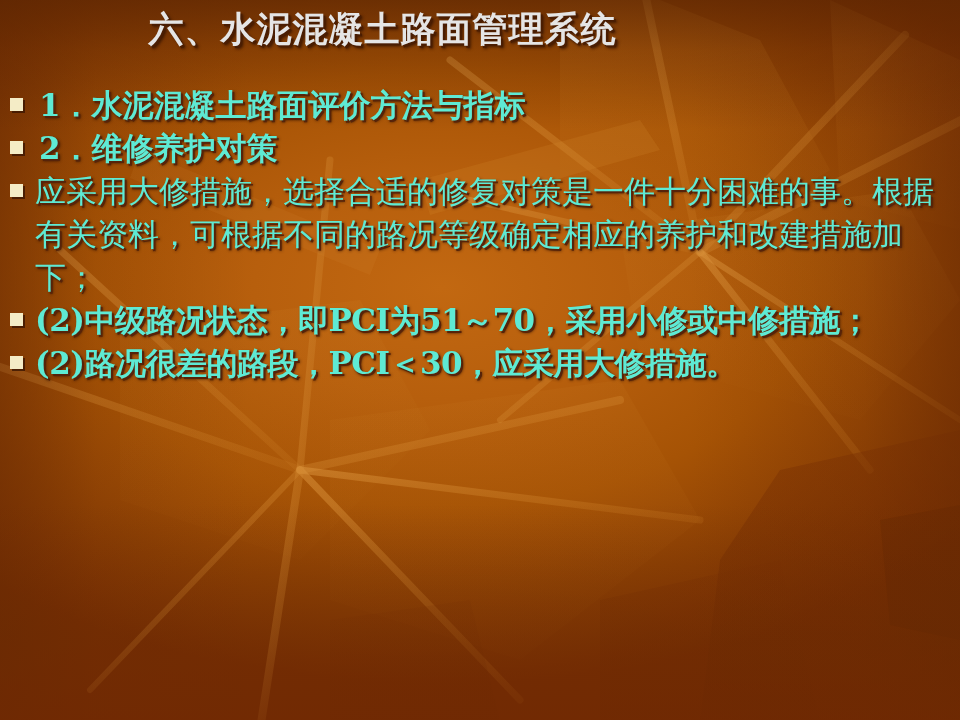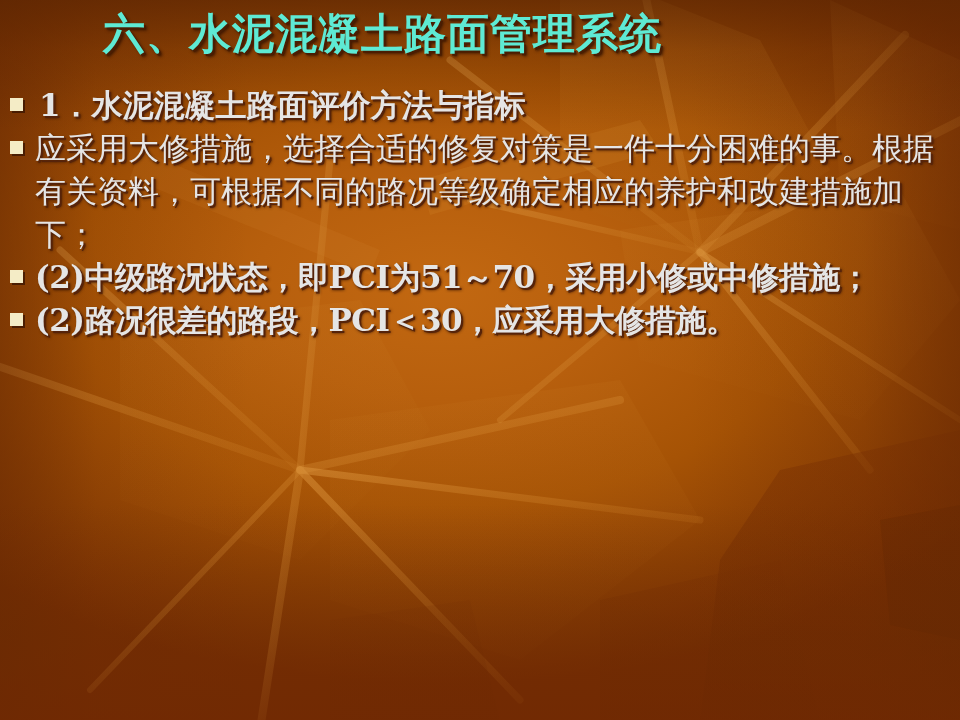--- a/index.html
+++ b/index.html
@@ -58,23 +58,23 @@
 
   
   .title {
     position: absolute;
     top: 6px;
     left: 0;
     width: 765px;
     text-align: center;
     font-family: "DejaVu Serif", "Liberation Serif", serif;
     font-weight: bold;
-    font-size: 42px;
+    font-size: 35px;
     letter-spacing: 1px;
-    color: #5eead4;
+    color: #e5e5e5;
     text-shadow:
       2px 2px 0 #4a1d02,
       3px 3px 3px rgba(50,18,1,0.85);
     white-space: nowrap;
   }
 
   .body-list {
     position: absolute;
     top: 84px;
     left: 0;
@@ -89,21 +89,21 @@
     flex: 0 0 auto;
     width: 13px;
     height: 13px;
     margin-top: 14px;
     margin-right: 12px;
     background: #f4ecc6;
     box-shadow: 2px 2px 0 rgba(60,22,2,0.80);
   }
   .btext {
     flex: 1 1 auto;
-    color: #e5e5e5;
+    color: #5eead4;
     font-family: "DejaVu Serif", "Liberation Serif", serif;
     font-size: 31px;
     line-height: 43px;
     letter-spacing: 0px;
     text-shadow:
       2px 2px 0 #56230a,
       2px 2px 3px rgba(46,16,2,0.9);
   }
   .btext.bold { font-weight: bold; }
   .btext.compact { letter-spacing: -0.5px; }
@@ -178,20 +178,24 @@
   <div class="title">六、水泥混凝土路面管理系统</div>
 
   <div class="body-list">
 
     <div class="bullet-row">
       <span class="marker"></span>
       <span class="btext bold indent-lead">1．水泥混凝土路面评价方法与指标</span>
     </div>
 
 
+    <div class="bullet-row">
+      <span class="marker"></span>
+      <span class="btext bold indent-lead">2．维修养护对策</span>
+    </div>
 
     <div class="bullet-row">
       <span class="marker"></span>
       <span class="btext">应采用大修措施，选择合适的修复对策是一件十分困难的事。根据有关资料，可根据不同的路况等级确定相应的养护和改建措施加下；</span>
     </div>
 
 
     <div class="bullet-row">
       <span class="marker"></span>
       <span class="btext bold compact">(2)中级路况状态，即PCI为51～70，采用小修或中修措施；</span>

